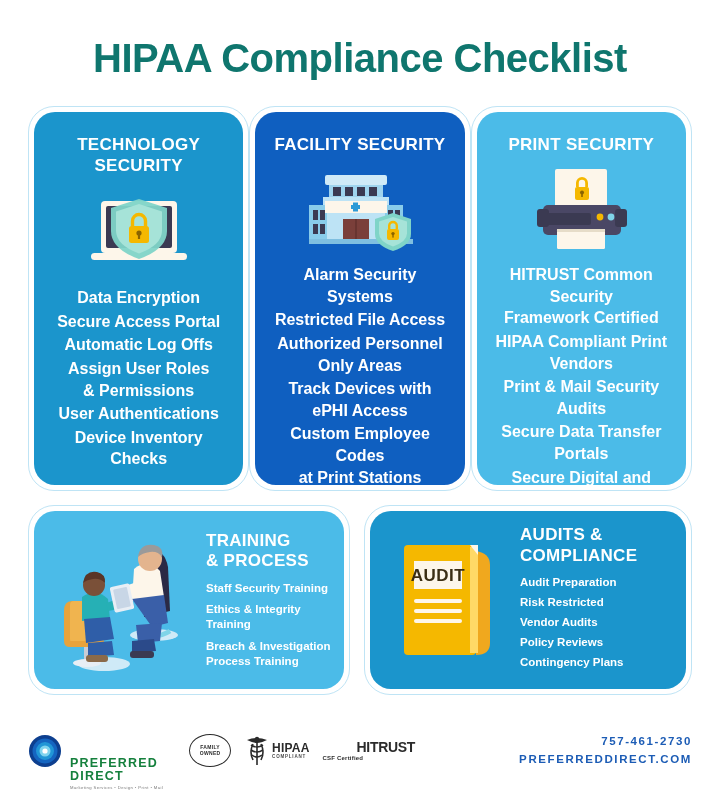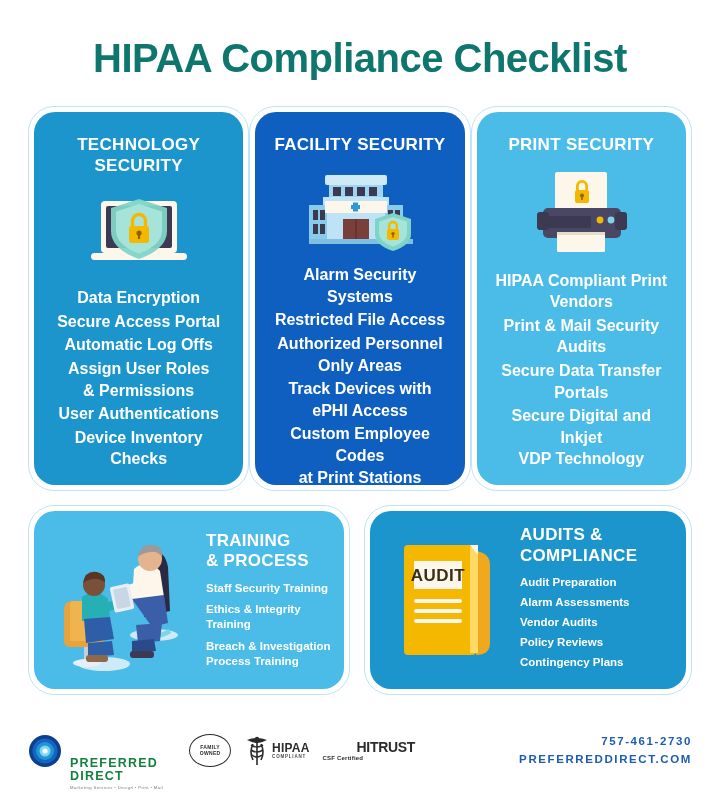--- a/index.html
+++ b/index.html
@@ -228,20 +228,22 @@
               <rect x="16" y="48" width="12" height="18" rx="3" fill="#3b3a52"></rect>
               <rect x="94" y="48" width="12" height="18" rx="3" fill="#3b3a52"></rect>
               <rect x="26" y="52" width="44" height="12" rx="2" fill="#3b3a52"></rect>
               <circle cx="79" cy="56" r="3.4" fill="#f5b800"></circle>
               <circle cx="90" cy="56" r="3.4" fill="#7fd4e8"></circle>
               <rect x="36" y="68" width="48" height="20" rx="1.5" fill="#fdf6ea"></rect>
               <rect x="36" y="68" width="48" height="3" fill="#e6dcc8"></rect>
             </svg>
           </div>
           <div class="item-list">
+            <div class="item">HITRUST Common Security
+Framework Certified</div>
             <div class="item">HIPAA Compliant Print Vendors</div>
             <div class="item">Print &amp; Mail Security Audits</div>
             <div class="item">Secure Data Transfer Portals</div>
             <div class="item">Secure Digital and Inkjet
 VDP Technology</div>
           </div>
         </div>
       </div>
     </div>
 
@@ -314,21 +316,21 @@
               <rect x="18" y="62" width="48" height="4" rx="2" fill="#fdf6ea"></rect>
               <rect x="18" y="72" width="48" height="4" rx="2" fill="#fdf6ea"></rect>
               <rect x="18" y="82" width="48" height="4" rx="2" fill="#fdf6ea"></rect>
               <path d="M74 8 l8 0 0 10 z" fill="#fdf6ea"></path>
             </svg>
           </div>
           <div class="bot-text" style="padding-left:20px;">
             <div class="bot-title">AUDITS &amp;
 COMPLIANCE</div>
             <div class="bot-item">Audit Preparation</div>
-            <div class="bot-item">Alarm Assessments</div>
+            <div class="bot-item">Risk Restricted</div>
             <div class="bot-item">Vendor Audits</div>
             <div class="bot-item">Policy Reviews</div>
             <div class="bot-item">Contingency Plans</div>
           </div>
         </div>
       </div>
     </div>
 
   </div>
 

